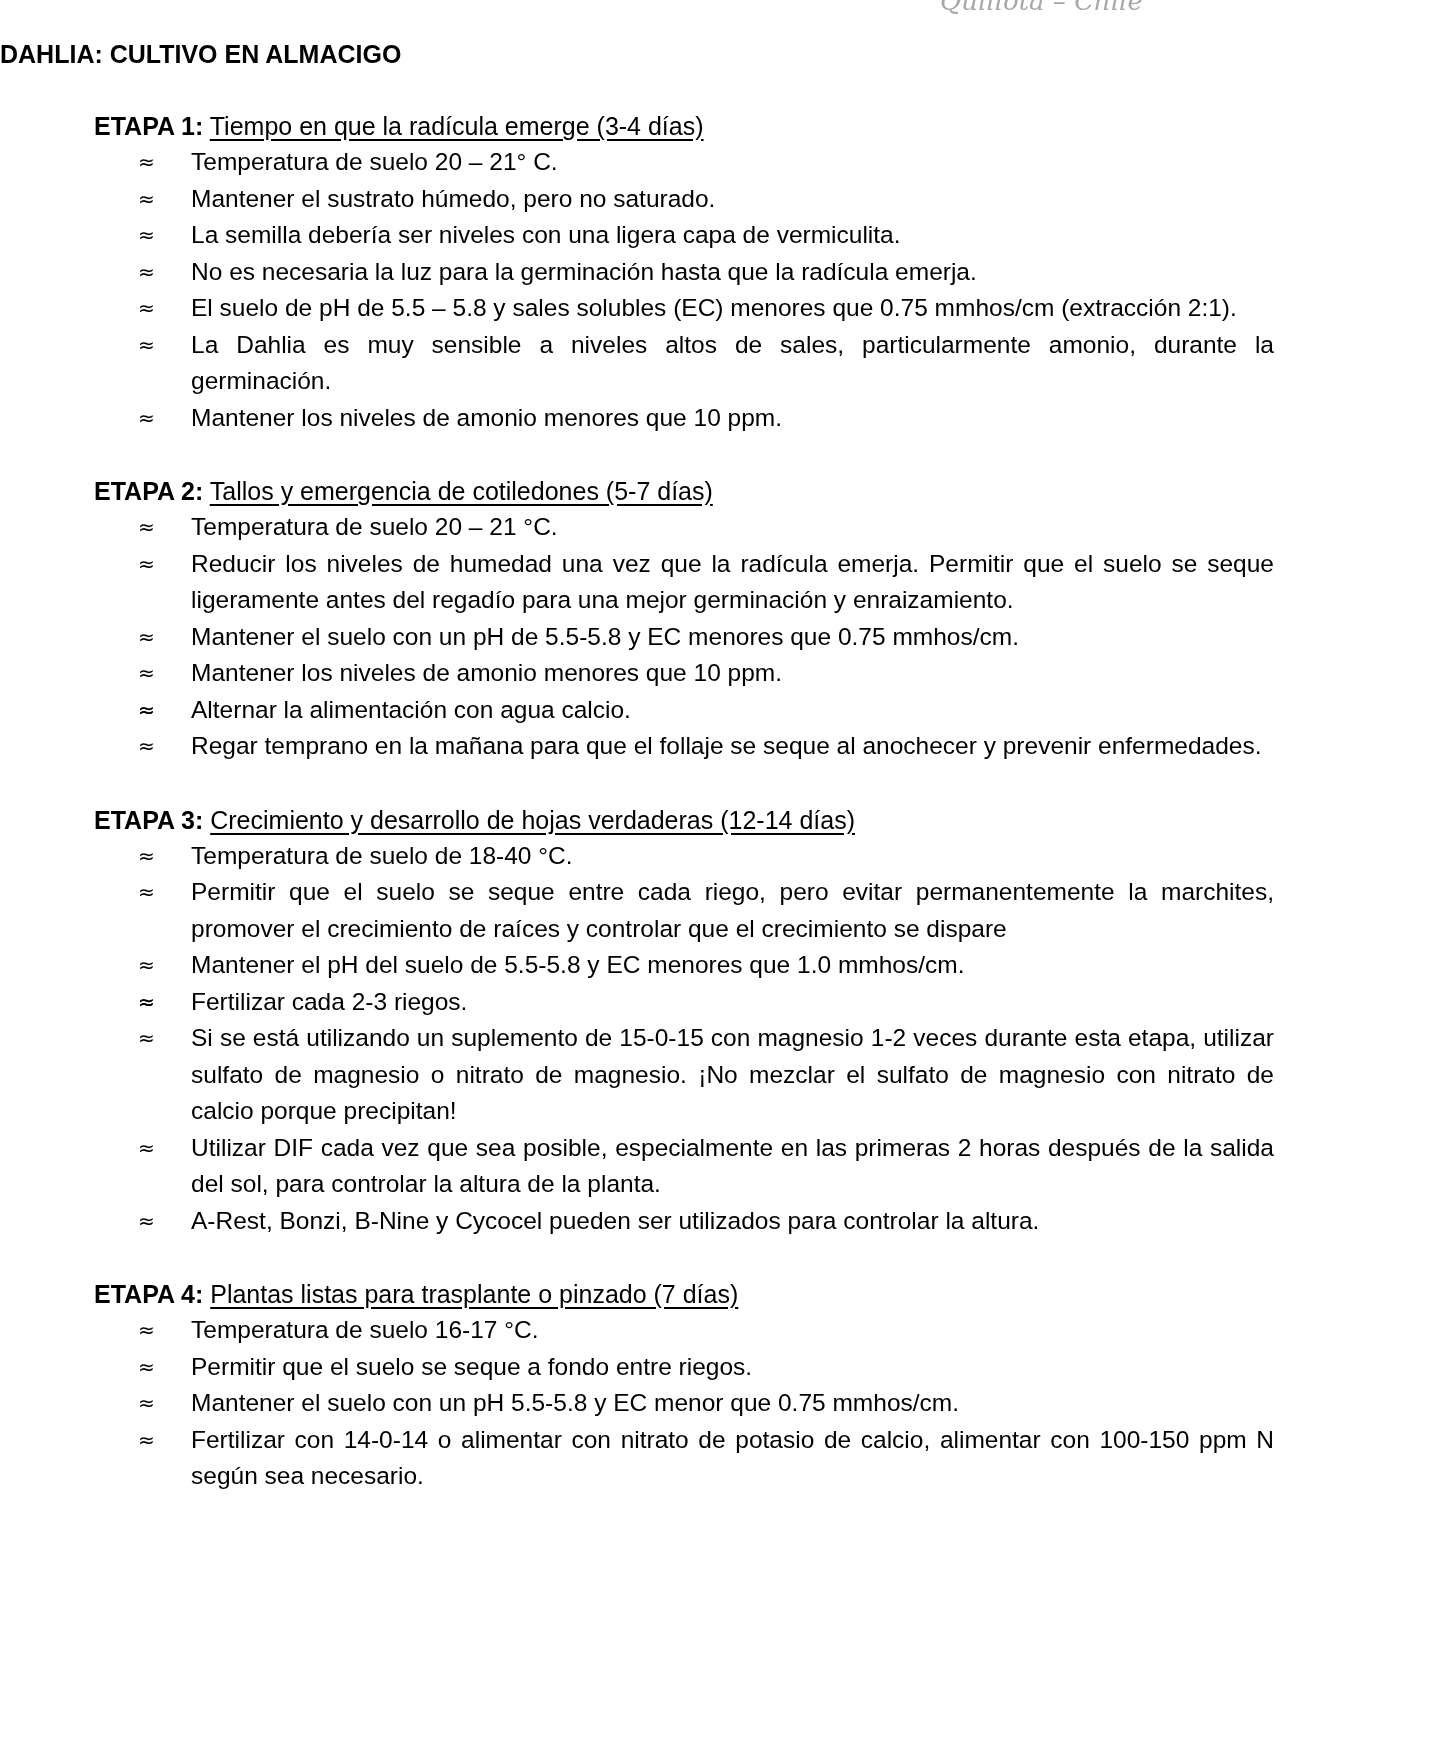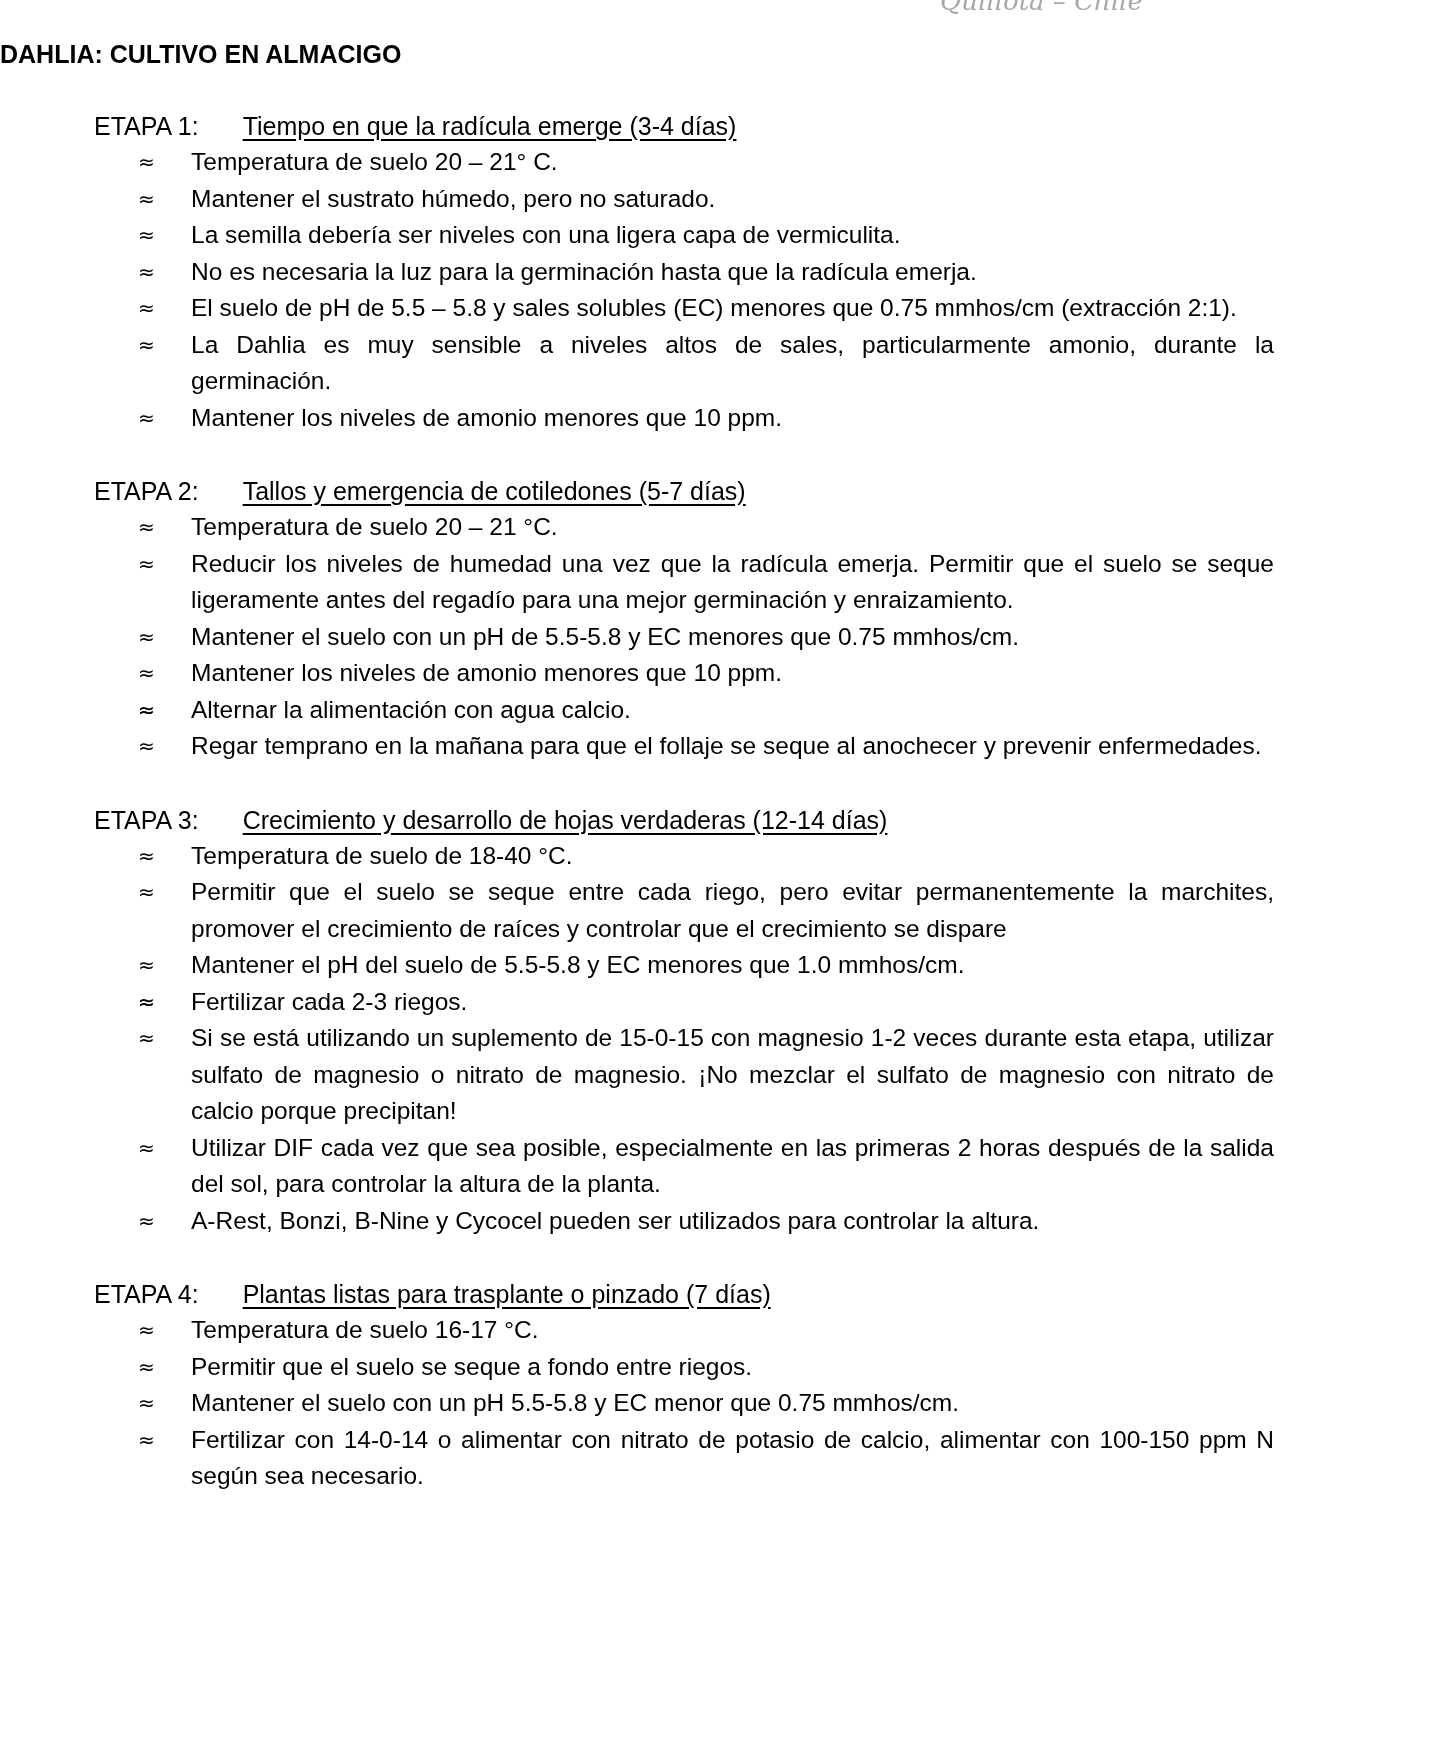--- a/index.html
+++ b/index.html
@@ -12,22 +12,22 @@
     font-family: "DejaVu Serif", serif; font-style: italic;
     font-size: 26px; color: #a8a8a8; white-space: pre;
   }
   .title {
     position: absolute; left: 0; width: 1370px; top: 40px;
     text-align: left; font-weight: bold; font-size: 25px;
   }
   .page { position: absolute; left: 94px; top: 108px; width: 1190px; }
   .stage { margin-bottom: 37px; }
   .stage-heading { font-size: 25px; line-height: 36px; height: 36px; white-space: nowrap; }
-  .stage-label { font-weight: normal; margin-top: 14px; }
-  .stage-desc { text-decoration: underline; text-underline-offset: 4px; margin-left: 37px; }
+  .stage-label { font-weight: bold; margin-top: 14px; }
+  .stage-desc { text-decoration: underline; text-underline-offset: 4px; }
   ul.items { list-style: none; margin: 0; padding: 0; }
   li.item {
     position: relative; padding-left: 97px; font-size: 24.5px; line-height: 36.5px;
     width: 1180px; box-sizing: border-box; text-align: justify;
   }
   li.item .bullet {
     position: absolute; left: 44px; top: 0; font-size: 20px; font-family: "DejaVu Sans", sans-serif;
   }
 </style>
 </head>

